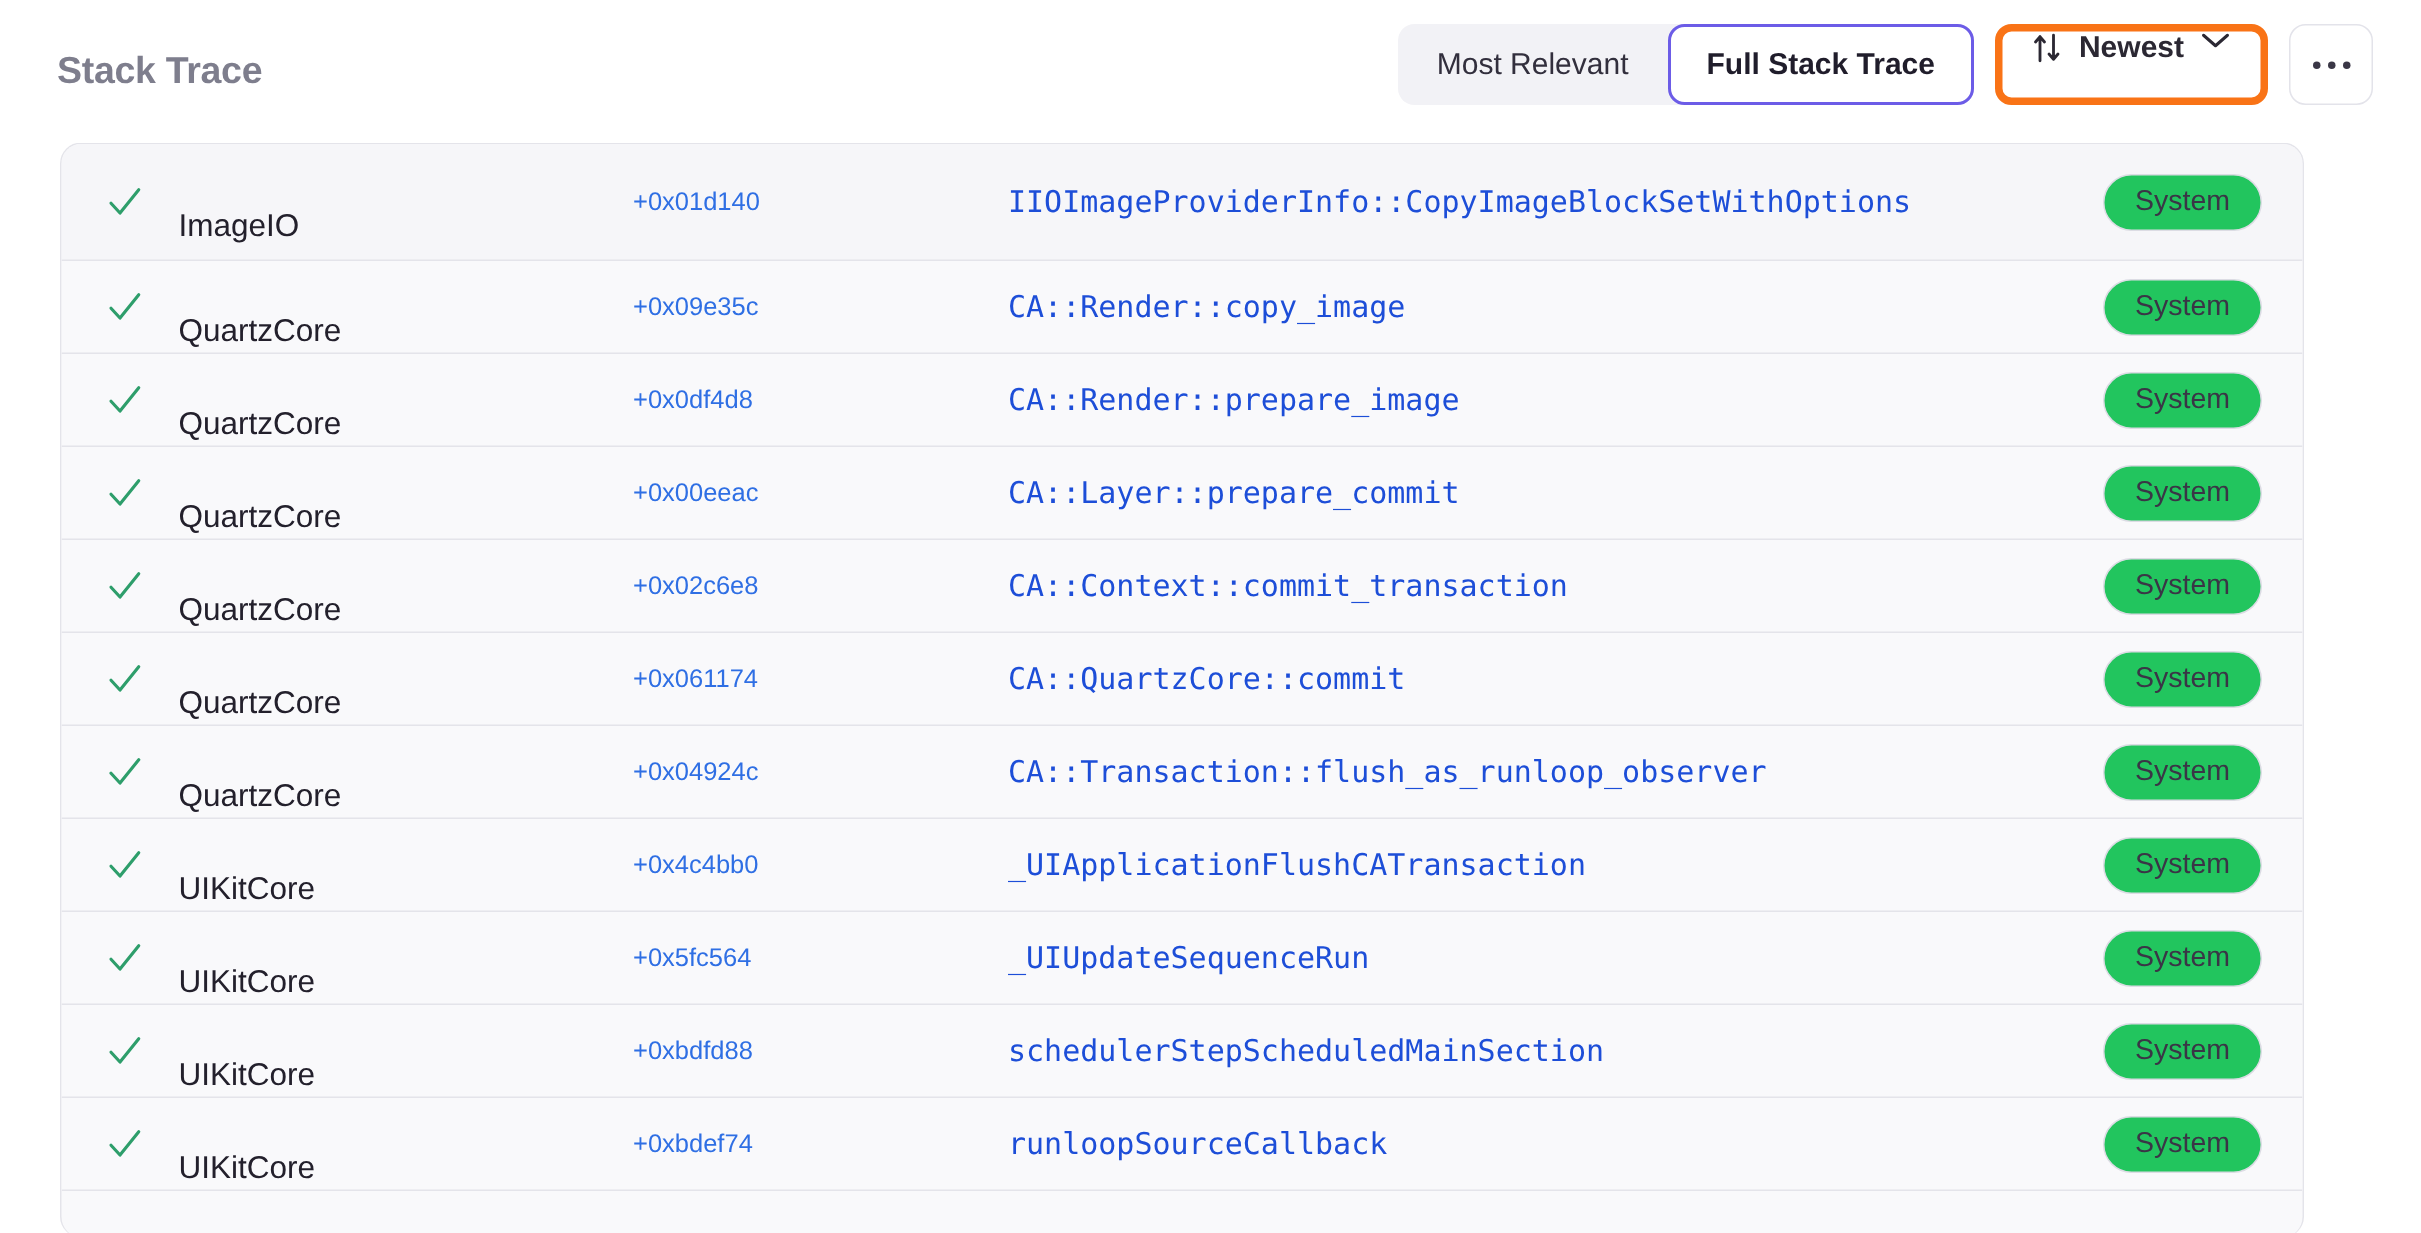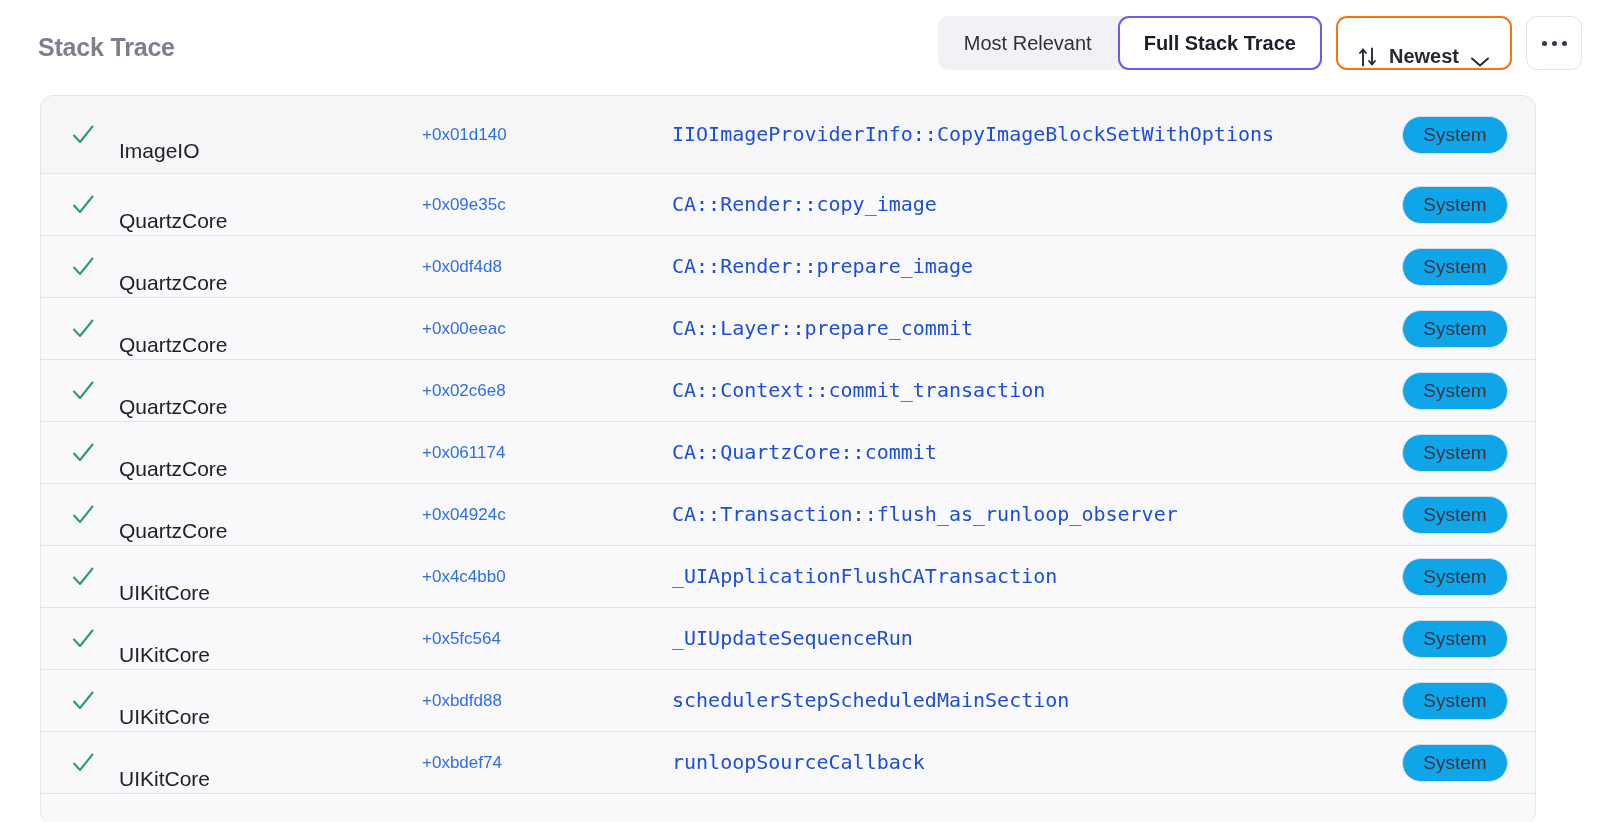--- a/index.html
+++ b/index.html
@@ -75,26 +75,26 @@
     background: #ffffff;
     border: 2px solid #6c5ce7;
     font-weight: bold;
     color: #201d2b;
     padding: 0 24px;
   }
 
   
   .sort-btn {
     display: flex;
-    align-items: flex-end;
+    align-items: flex-start;
     gap: 11px;
     height: 54px;
     padding: 0 20px;
     background: #ffffff;
-    border: 2px solid #f97316;
+    border: 5px solid #f97316;
     border-radius: 11px;
     font-size: 20px;
     font-weight: bold;
     color: #2b2833;
     cursor: pointer;
     white-space: nowrap;
     font-family: "Liberation Sans", sans-serif;
   }
   .icon-sort { display: inline-flex; align-items: center; }
   .icon-chevron { display: inline-flex; align-items: center; }
@@ -183,21 +183,21 @@
     justify-content: center;
   }
   .badge {
     display: inline-flex;
     align-items: center;
     justify-content: center;
     height: 38px;
     padding: 0 20px;
     border: 1px solid #dcdce4;
     border-radius: 19px;
-    background: #0ea5e9;
+    background: #22c55e;
     font-size: 19px;
     color: #3a3546;
     white-space: nowrap;
   }
 </style>
 </head>
 <body>
 
 <div class="page">
 

